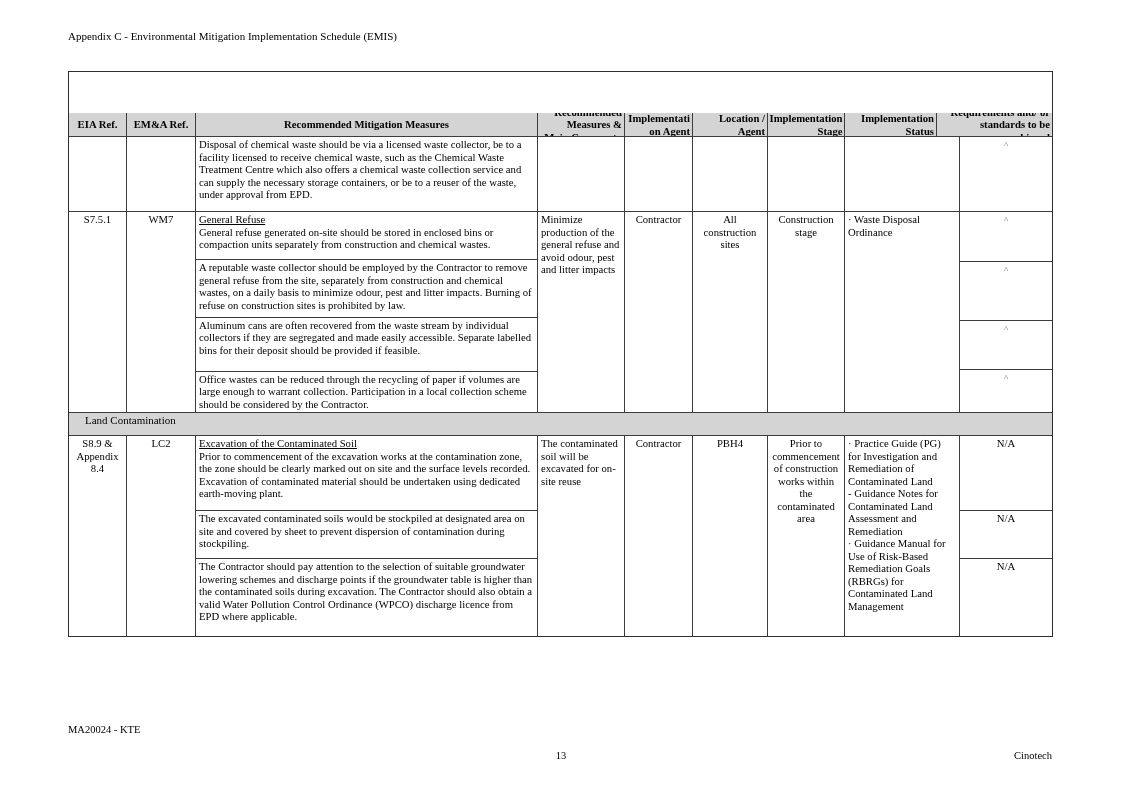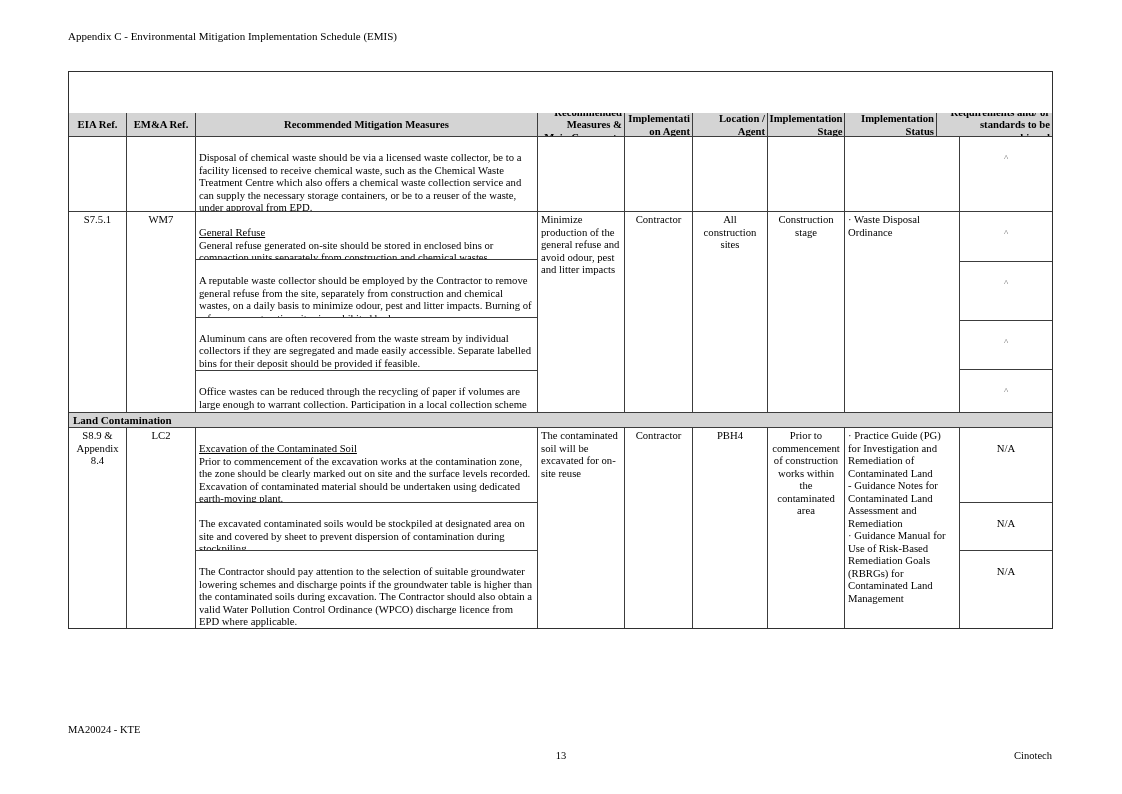--- a/index.html
+++ b/index.html
@@ -32,32 +32,32 @@
     background:#d4d4d4; font-weight:bold; text-align:right;
     display:flex; align-items:center; justify-content:center;
     padding:1px 2px; line-height:1.18;margin-top:41px;
   }
   .th.wrapword { word-break:break-all; }
 
   .ctr { text-align:center; }
   .stack { padding:0; display:flex; flex-direction:column; }
   .m-cell, .s-cell {
     box-sizing:border-box; border-bottom:1px solid #3c3c3c;
-    padding:14px 3px; overflow:hidden;
+    padding:1px 3px; overflow:hidden;
   }
   .m-cell:last-child, .s-cell:last-child { border-bottom:none; }
   .s-cell { text-align:center; }
   .m-head { display:block; text-decoration:underline; }
   .caret { font-size:9px; color:#5f5f5f; line-height:1.1; }
   .na { font-size:10.7px; color:#000; }
   .pre { white-space:pre-line; }
 
   .section-row {
-    background:#d4d4d4; font-weight:bold; font-size:11px;
-    height:15px; line-height:14px; padding:0 4px;
+    background:#d4d4d4; font-weight:normal; font-size:11px;
+    height:23px; line-height:14px; padding:0 16px;
     border-bottom:1px solid #3c3c3c; box-sizing:border-box;
   }
 
   .footer-left  { position:absolute; left:68px;  top:724px; font-size:10.5px; }
   .footer-page  { position:absolute; left:0; width:1122px; top:750px; font-size:10.5px; text-align:center; }
   .footer-right { position:absolute; right:70px; top:750px; font-size:10.5px; }
 </style>
 </head>
 <body>
 

